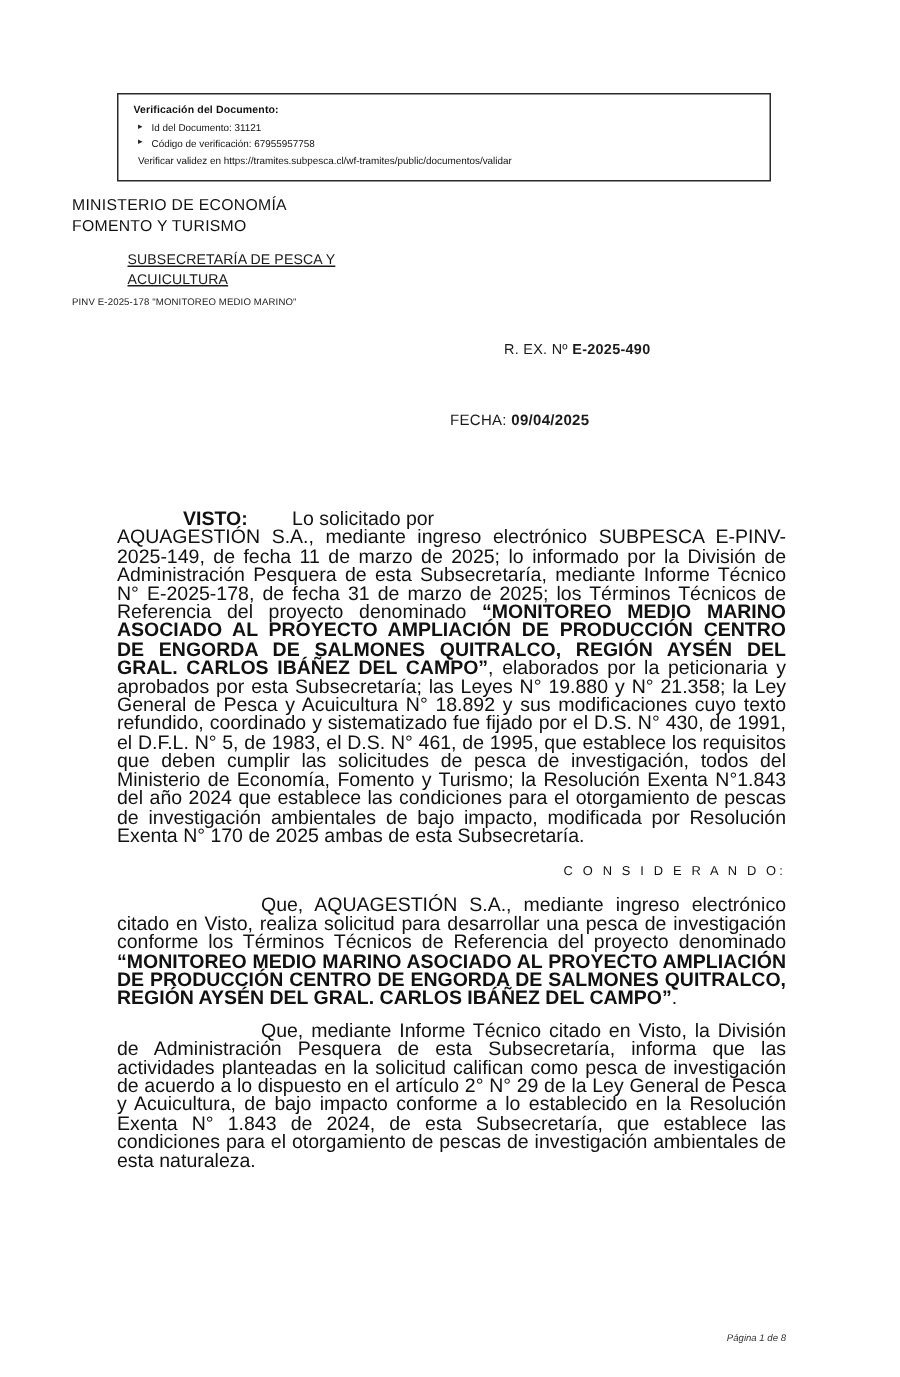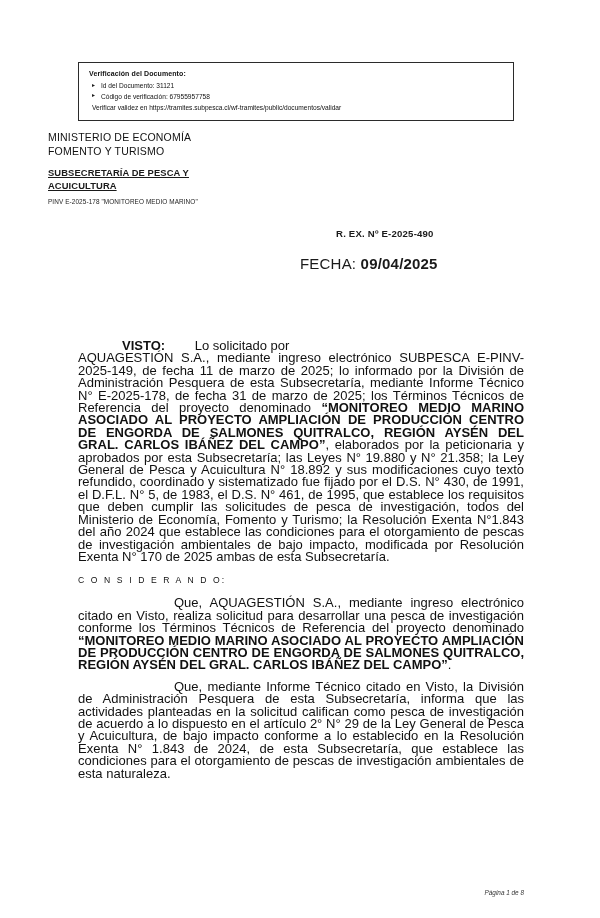--- a/index.html
+++ b/index.html
@@ -80,24 +80,25 @@
   }
   .lh-line {
     font-size: 10.5px;
     letter-spacing: 0.2px;
     line-height: 14px;
     color: #111;
   }
   .lh-sub {
     margin-top: 9px;
     font-size: 9.4px;
-    font-weight: bold;
+    font-weight: normal;
     text-decoration: underline;
     line-height: 12.5px;
     letter-spacing: 0.1px;
+    margin-left: 37px;
   }
   .lh-ref {
     margin-top: 6px;
     font-size: 6.4px;
     color: #222;
     letter-spacing: 0.1px;
   }
 
   
   .rh {
@@ -117,24 +118,24 @@
     margin-top: 22px;
     font-size: 9.1px;
     letter-spacing: 0.2px;
   }
   .rh-res {
     margin-top: 20px;
     font-size: 9.6px;
     font-weight: bold;
     letter-spacing: 0.2px;
   }
-  .rh-res .lead { font-weight: bold; padding-left: 36px; }
+  .rh-res .lead { font-weight: normal; padding-left: 36px; }
   .rh-date {
-    margin-top: 16px;
-    font-size: 15px;
+    margin-top: 36px;
+    font-size: 10px;
     font-weight: bold;
     letter-spacing: 0.2px;
   }
   .rh-date .lead { font-weight: normal; }
 
   
   .body {
     position: absolute;
     left: 78px;
     top: 340px;
@@ -151,21 +152,21 @@
   .b { font-weight: bold; }
   .sp {
     display: inline-block;
     width: 44px;
   }
   .considerando {
     font-size: 8.6px;
     letter-spacing: 2.1px;
     font-weight: normal;
     margin: 12px 0 12px 0;
-    text-align: left;
+    text-align: right;
     color: #111;
   }
 
   
   .footer {
     position: absolute;
     right: 64px;
     bottom: 22px;
     font-size: 6.4px;
     color: #333;

